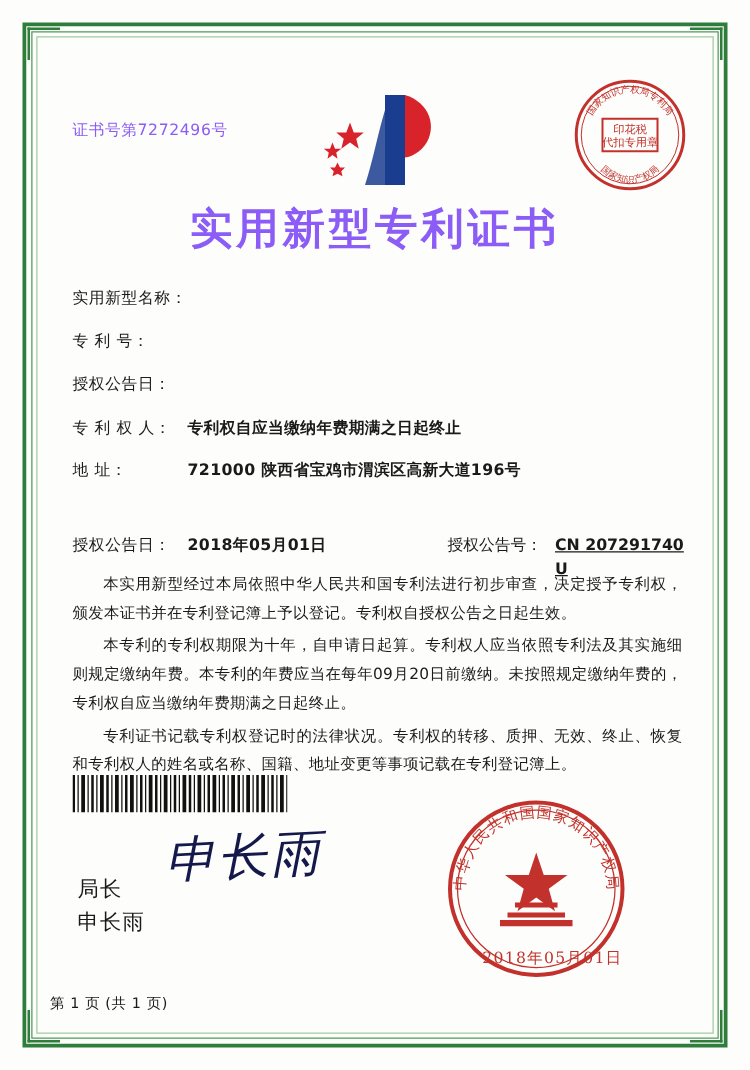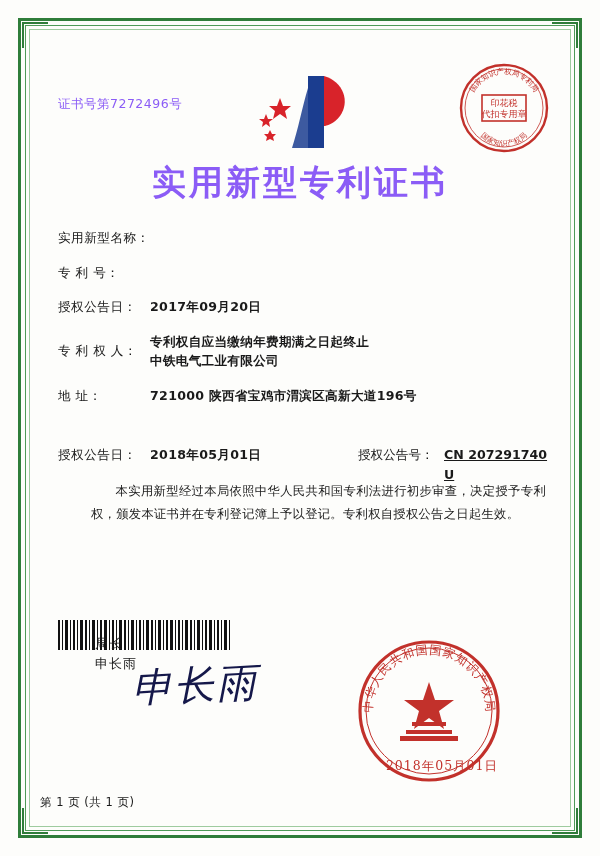--- a/index.html
+++ b/index.html
@@ -93,36 +93,35 @@
     flex:1 1 auto;
     font-weight:bold;
     letter-spacing:0.3px;
   }
   .fvalue .sub{display:block;font-weight:bold;}
   .frow.two-col{position:relative;margin-top:40px;}
   .fcol2-label{position:absolute;left:300px;top:0;width:86px;}
   .fcol2-value{position:absolute;left:386px;top:0;font-weight:bold;text-decoration:underline;}
 
   .paras{
-    position:absolute;left:18px;right:14px;top:440px;
+    position:absolute;left:18px;right:14px;top:416px;
     font-size:12.3px;line-height:1.85;
     text-align:justify;
     letter-spacing:0.3px;
-    margin-left:33px;
   }
   .paras p{margin:0 0 4px 0;text-indent:2em;}
 
   .barcode{
     position:absolute;left:18px;top:580px;
     width:172px;height:30px;
   }
 
   .sign-block{
-    position:absolute;left:22px;top:594px;
-    font-size:13px;line-height:1.5;letter-spacing:1px;margin-left:33px;
+    position:absolute;left:22px;top:660px;
+    font-size:17px;line-height:1.5;letter-spacing:1px;
   }
   .signature{
     position:absolute;left:92px;top:618px;
     font-family:"DejaVu Serif","Liberation Serif",serif;
     font-size:40px;
     color:#15184a;
     font-style:italic;
     letter-spacing:2px;
     transform:rotate(-3deg);
     white-space:nowrap;
@@ -199,47 +198,47 @@
         <div class="flabel">实用新型名称：</div>
       </div>
 
 
       <div class="frow">
         <div class="flabel">专 利 号：</div>
       </div>
 
       <div class="frow">
         <div class="flabel">授权公告日：</div>
-        <div class="fvalue">2017年09月20日</div>
       </div>
 
       <div class="frow">
         <div class="flabel">专 利 权 人：</div>
         <div class="fvalue">
           <span>专利权自应当缴纳年费期满之日起终止</span>
-          <span class="sub">中铁电气工业有限公司</span>
         </div>
       </div>
 
       <div class="frow">
         <div class="flabel">地 址：</div>
         <div class="fvalue">721000 陕西省宝鸡市渭滨区高新大道196号</div>
       </div>
 
       <div class="frow two-col">
         <div class="flabel">授权公告日：</div>
         <div class="fvalue">2018年05月01日</div>
         <div class="fcol2-label">授权公告号：</div>
         <div class="fcol2-value">CN 207291740 U</div>
       </div>
 
     </div>
 
     <div class="paras">
       <p>本实用新型经过本局依照中华人民共和国专利法进行初步审查，决定授予专利权，颁发本证书并在专利登记簿上予以登记。专利权自授权公告之日起生效。</p>
+      <p>本专利的专利权期限为十年，自申请日起算。专利权人应当依照专利法及其实施细则规定缴纳年费。本专利的年费应当在每年09月20日前缴纳。未按照规定缴纳年费的，专利权自应当缴纳年费期满之日起终止。</p>
+      <p>专利证书记载专利权登记时的法律状况。专利权的转移、质押、无效、终止、恢复和专利权人的姓名或名称、国籍、地址变更等事项记载在专利登记簿上。</p>
     </div>
 
     <div class="barcode">
       <svg viewBox="0 0 172 30" width="172" height="30">
         <g fill="#111">
           <rect x="0" y="0" width="2" height="30"></rect>
             <rect x="4" y="0" width="1" height="30"></rect>
           <rect x="7" y="0" width="3" height="30"></rect>
             <rect x="12" y="0" width="1" height="30"></rect>
           <rect x="15" y="0" width="2" height="30"></rect>

